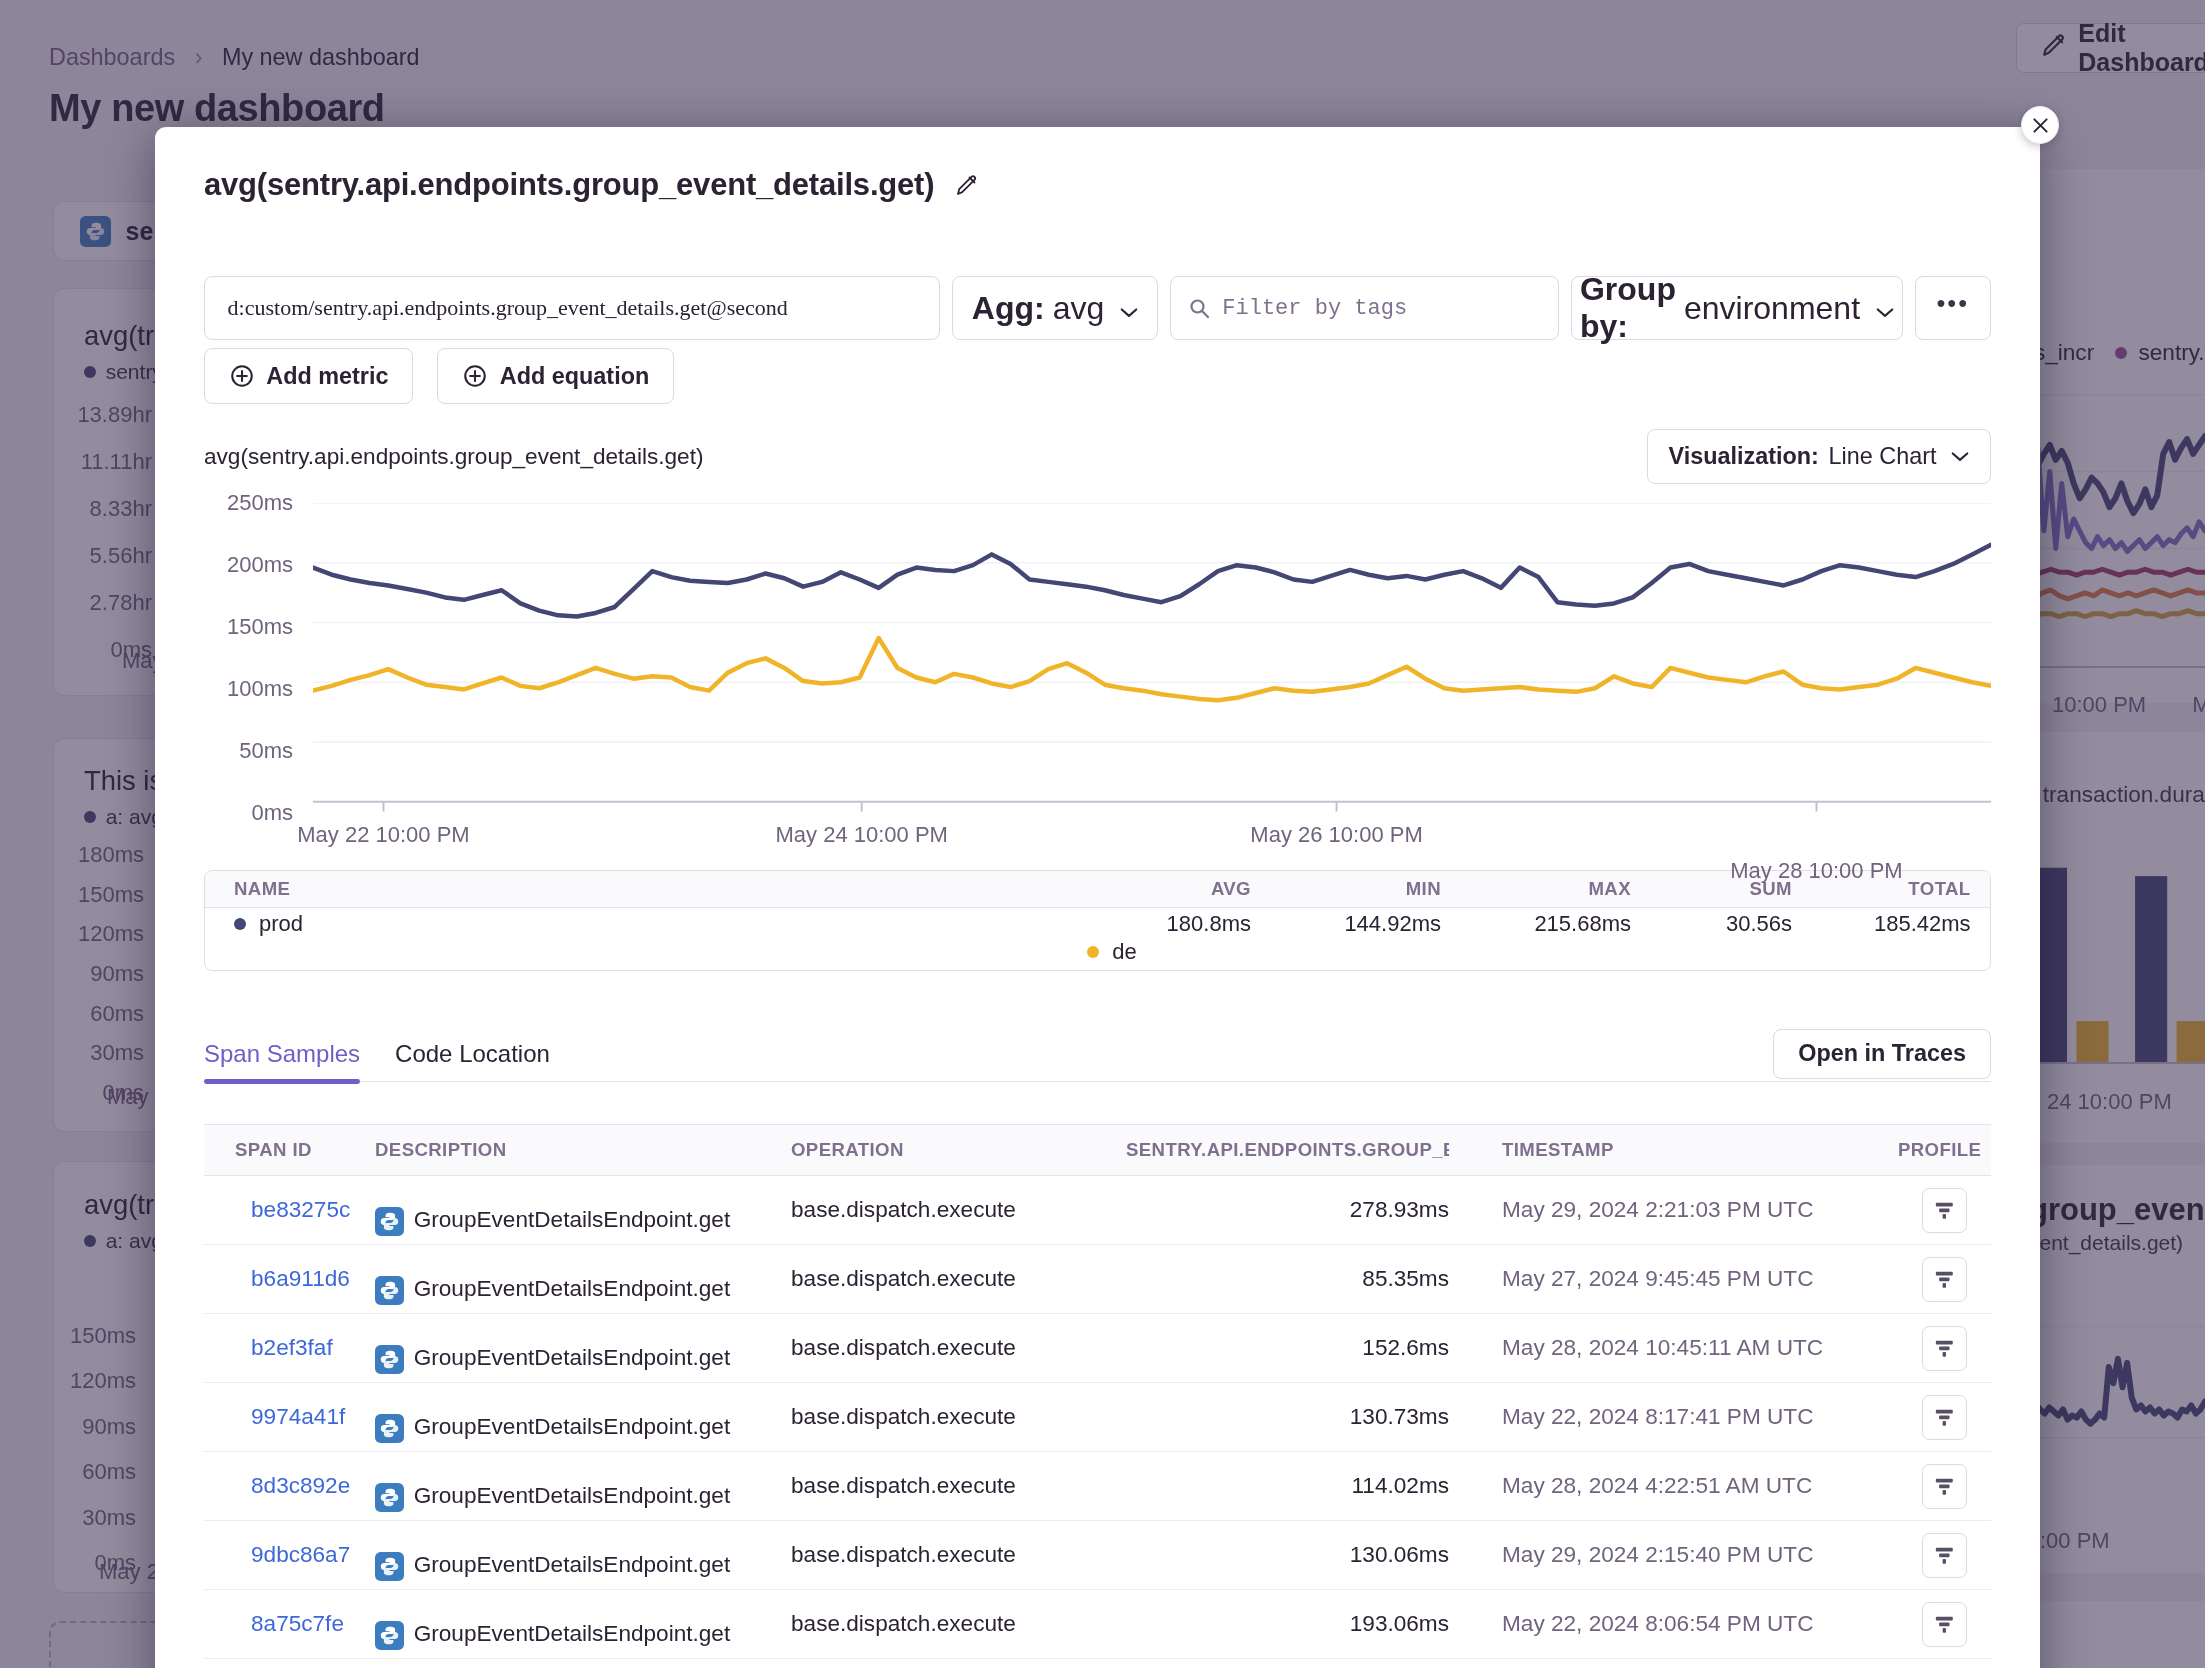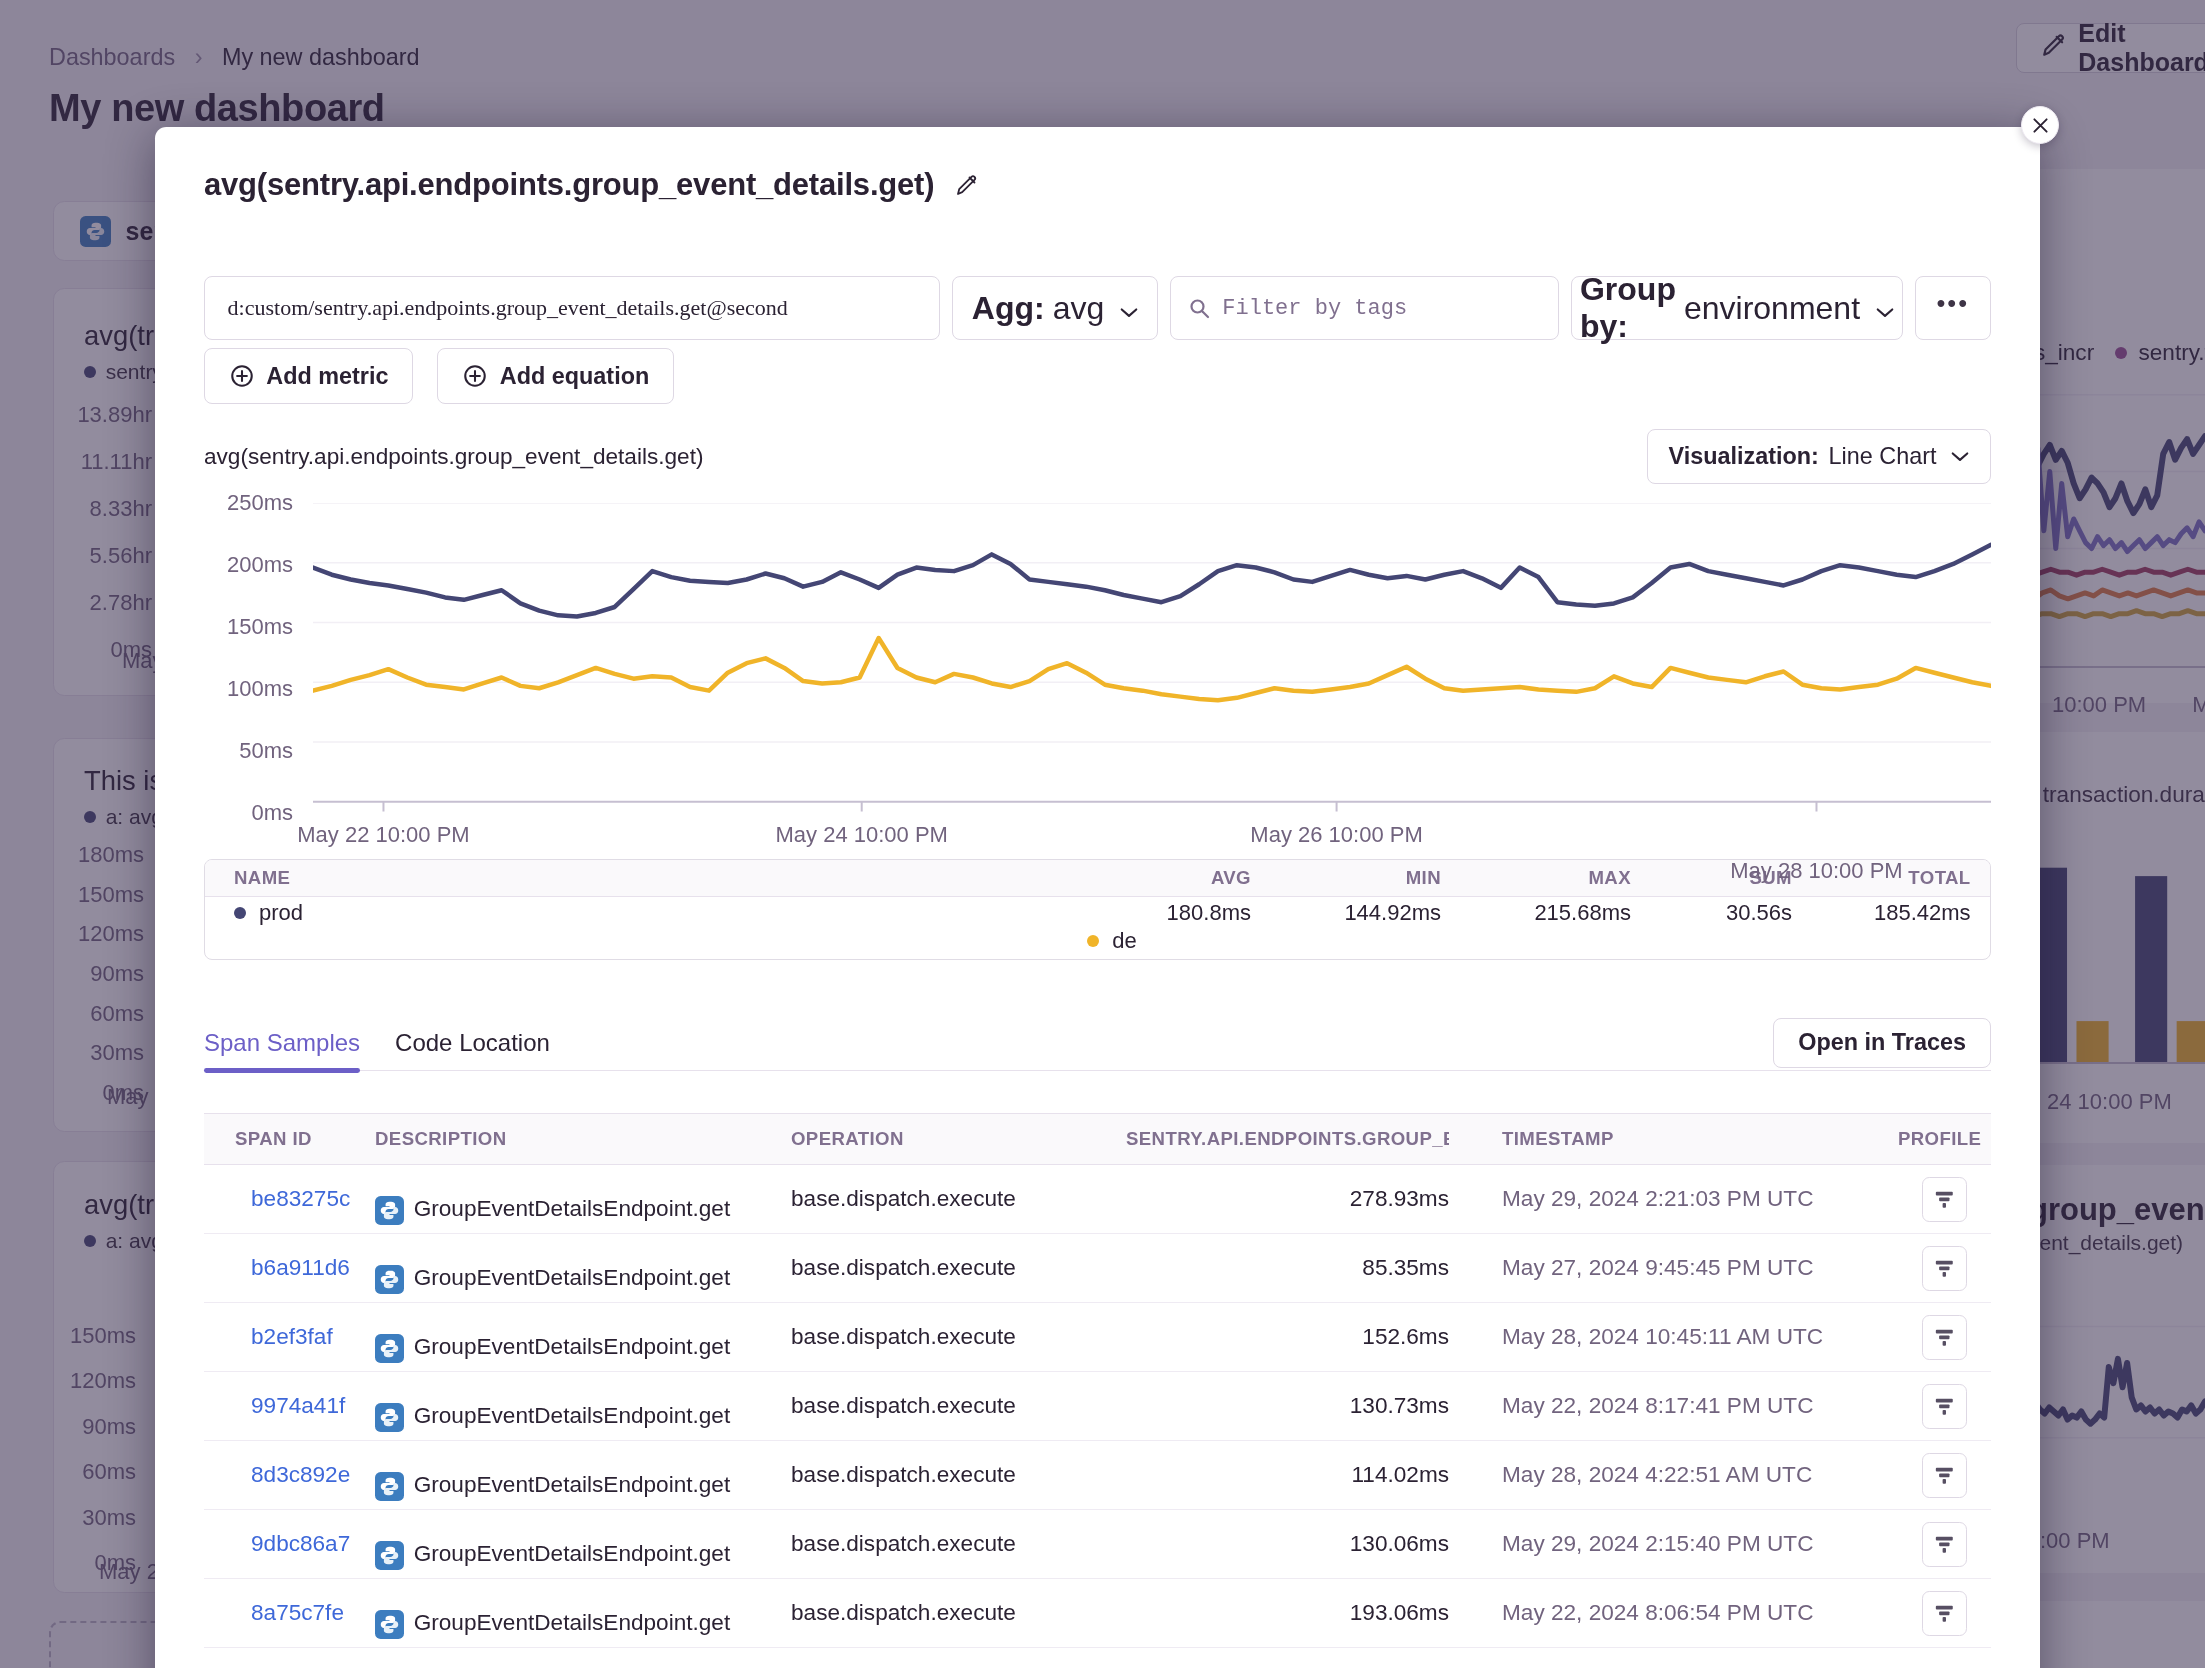--- a/index.html
+++ b/index.html
@@ -59,21 +59,21 @@
   .viz-btn { display:flex; align-items:center; gap:9.7px; height:55px; padding:0 21px; border:0.8px solid #DED8E4; border-radius:8px; font-size:23.4px; cursor:pointer; }
   .viz-btn b { font-weight:bold; }
 
   .plot-wrap { position:relative; margin-top:19.4px; height:347px; }
   .ylabels { position:absolute; left:0; top:0; width:89px; height:310px; }
   .ylabels span { position:absolute; right:0; transform:translateY(-50%); font-size:22px; color:#71637E; white-space:nowrap; }
   .plot-area { position:absolute; left:109px; right:0; top:0; height:310px; }
   .xlabels { position:absolute; left:109px; right:0; top:319px; height:27.4px; }
   .xlabels span { position:absolute; transform:translateX(-50%); font-size:22px; color:#71637E; white-space:nowrap; }
 
-  .sum-table { margin-top:9px; border:0.8px solid #E0DCE5; border-radius:8px; overflow:hidden; font-size:22px; }
+  .sum-table { margin-top:20px; border:0.8px solid #E0DCE5; border-radius:8px; overflow:hidden; font-size:22px; }
   .sum-head { display:flex; background:#FAF9FB; border-bottom:0.8px solid #E7E1EC; height:37px; align-items:center;
     font-size:18.6px; font-weight:bold; color:#80708F; letter-spacing:0.4px; }
   .sum-row { display:flex; align-items:center; height:31px; }
   .s-name { flex:1; display:flex; align-items:center; gap:13px; padding-left:29px; }
   .s-col { width:190px; text-align:right; }
   .s-col.sum { width:161px; }
   .s-col.total { width:198px; padding-right:19.4px; }
 
   .tabs-row { display:flex; align-items:center; margin-top:55px; height:56px; border-bottom:0.8px solid #E7E1EC; position:relative; }
   .tab { font-size:24px; margin-right:35px; height:100%; display:flex; align-items:center; cursor:pointer; position:relative; color:#2B2233; }

